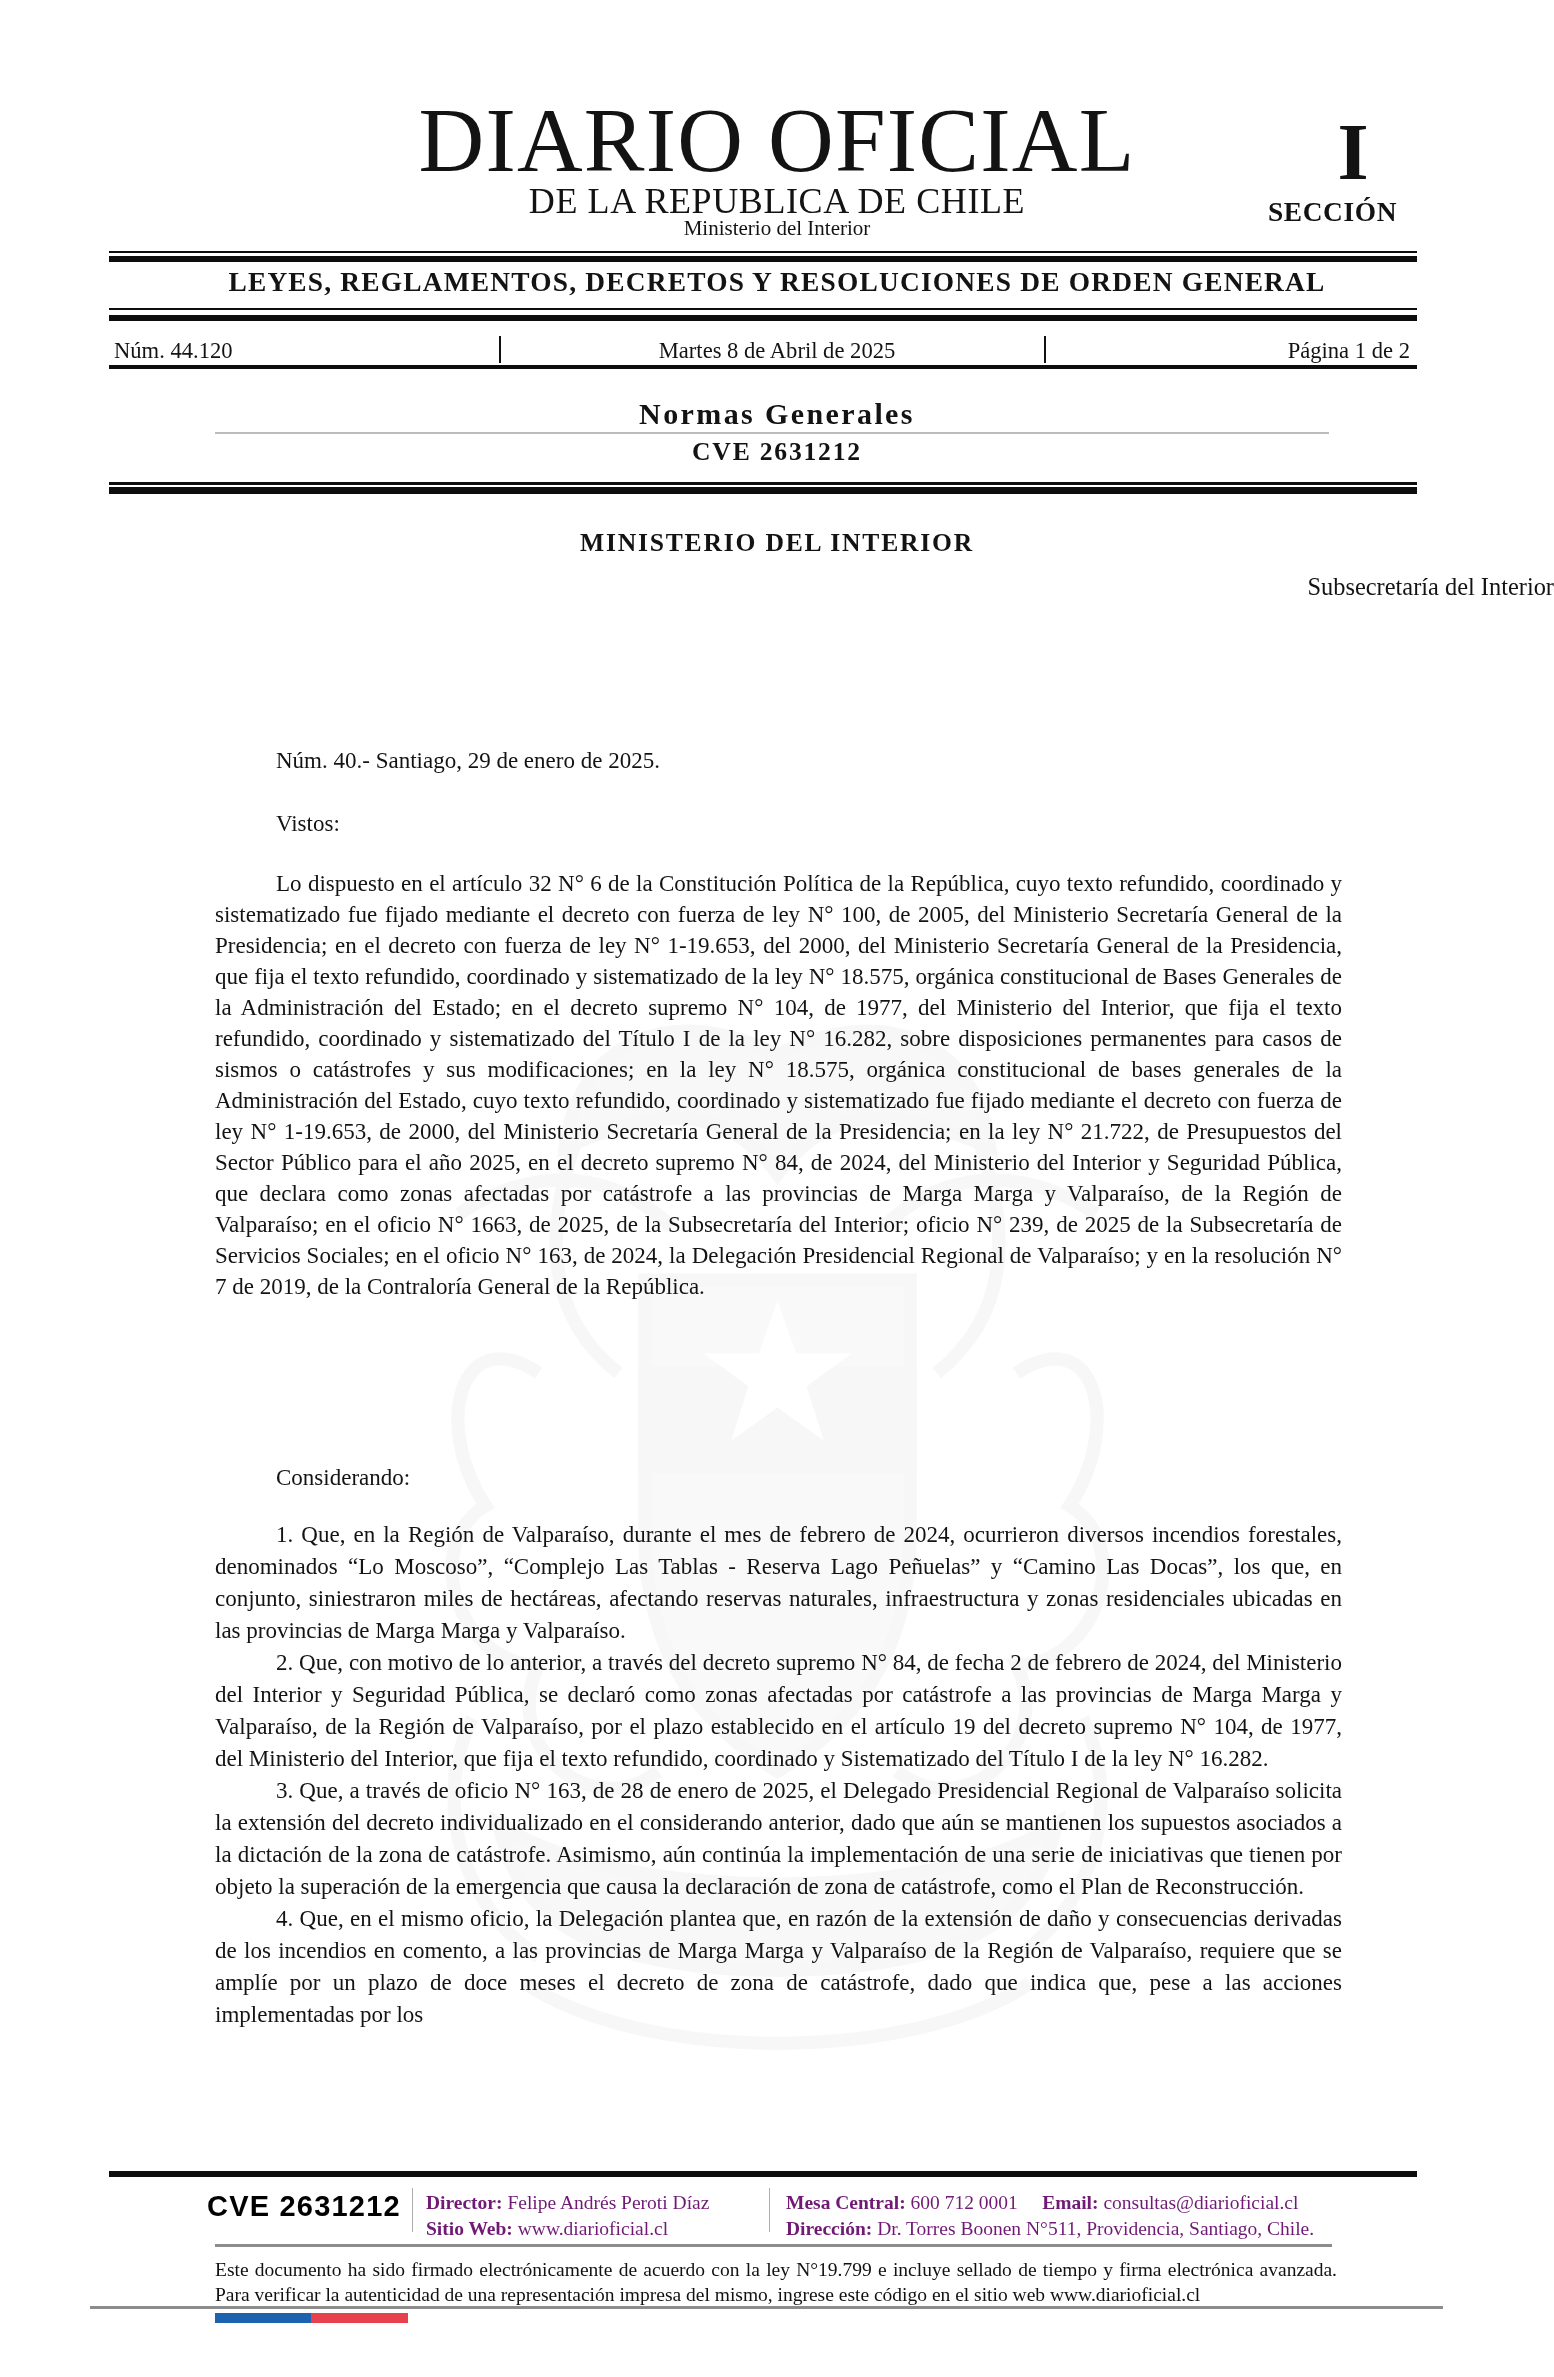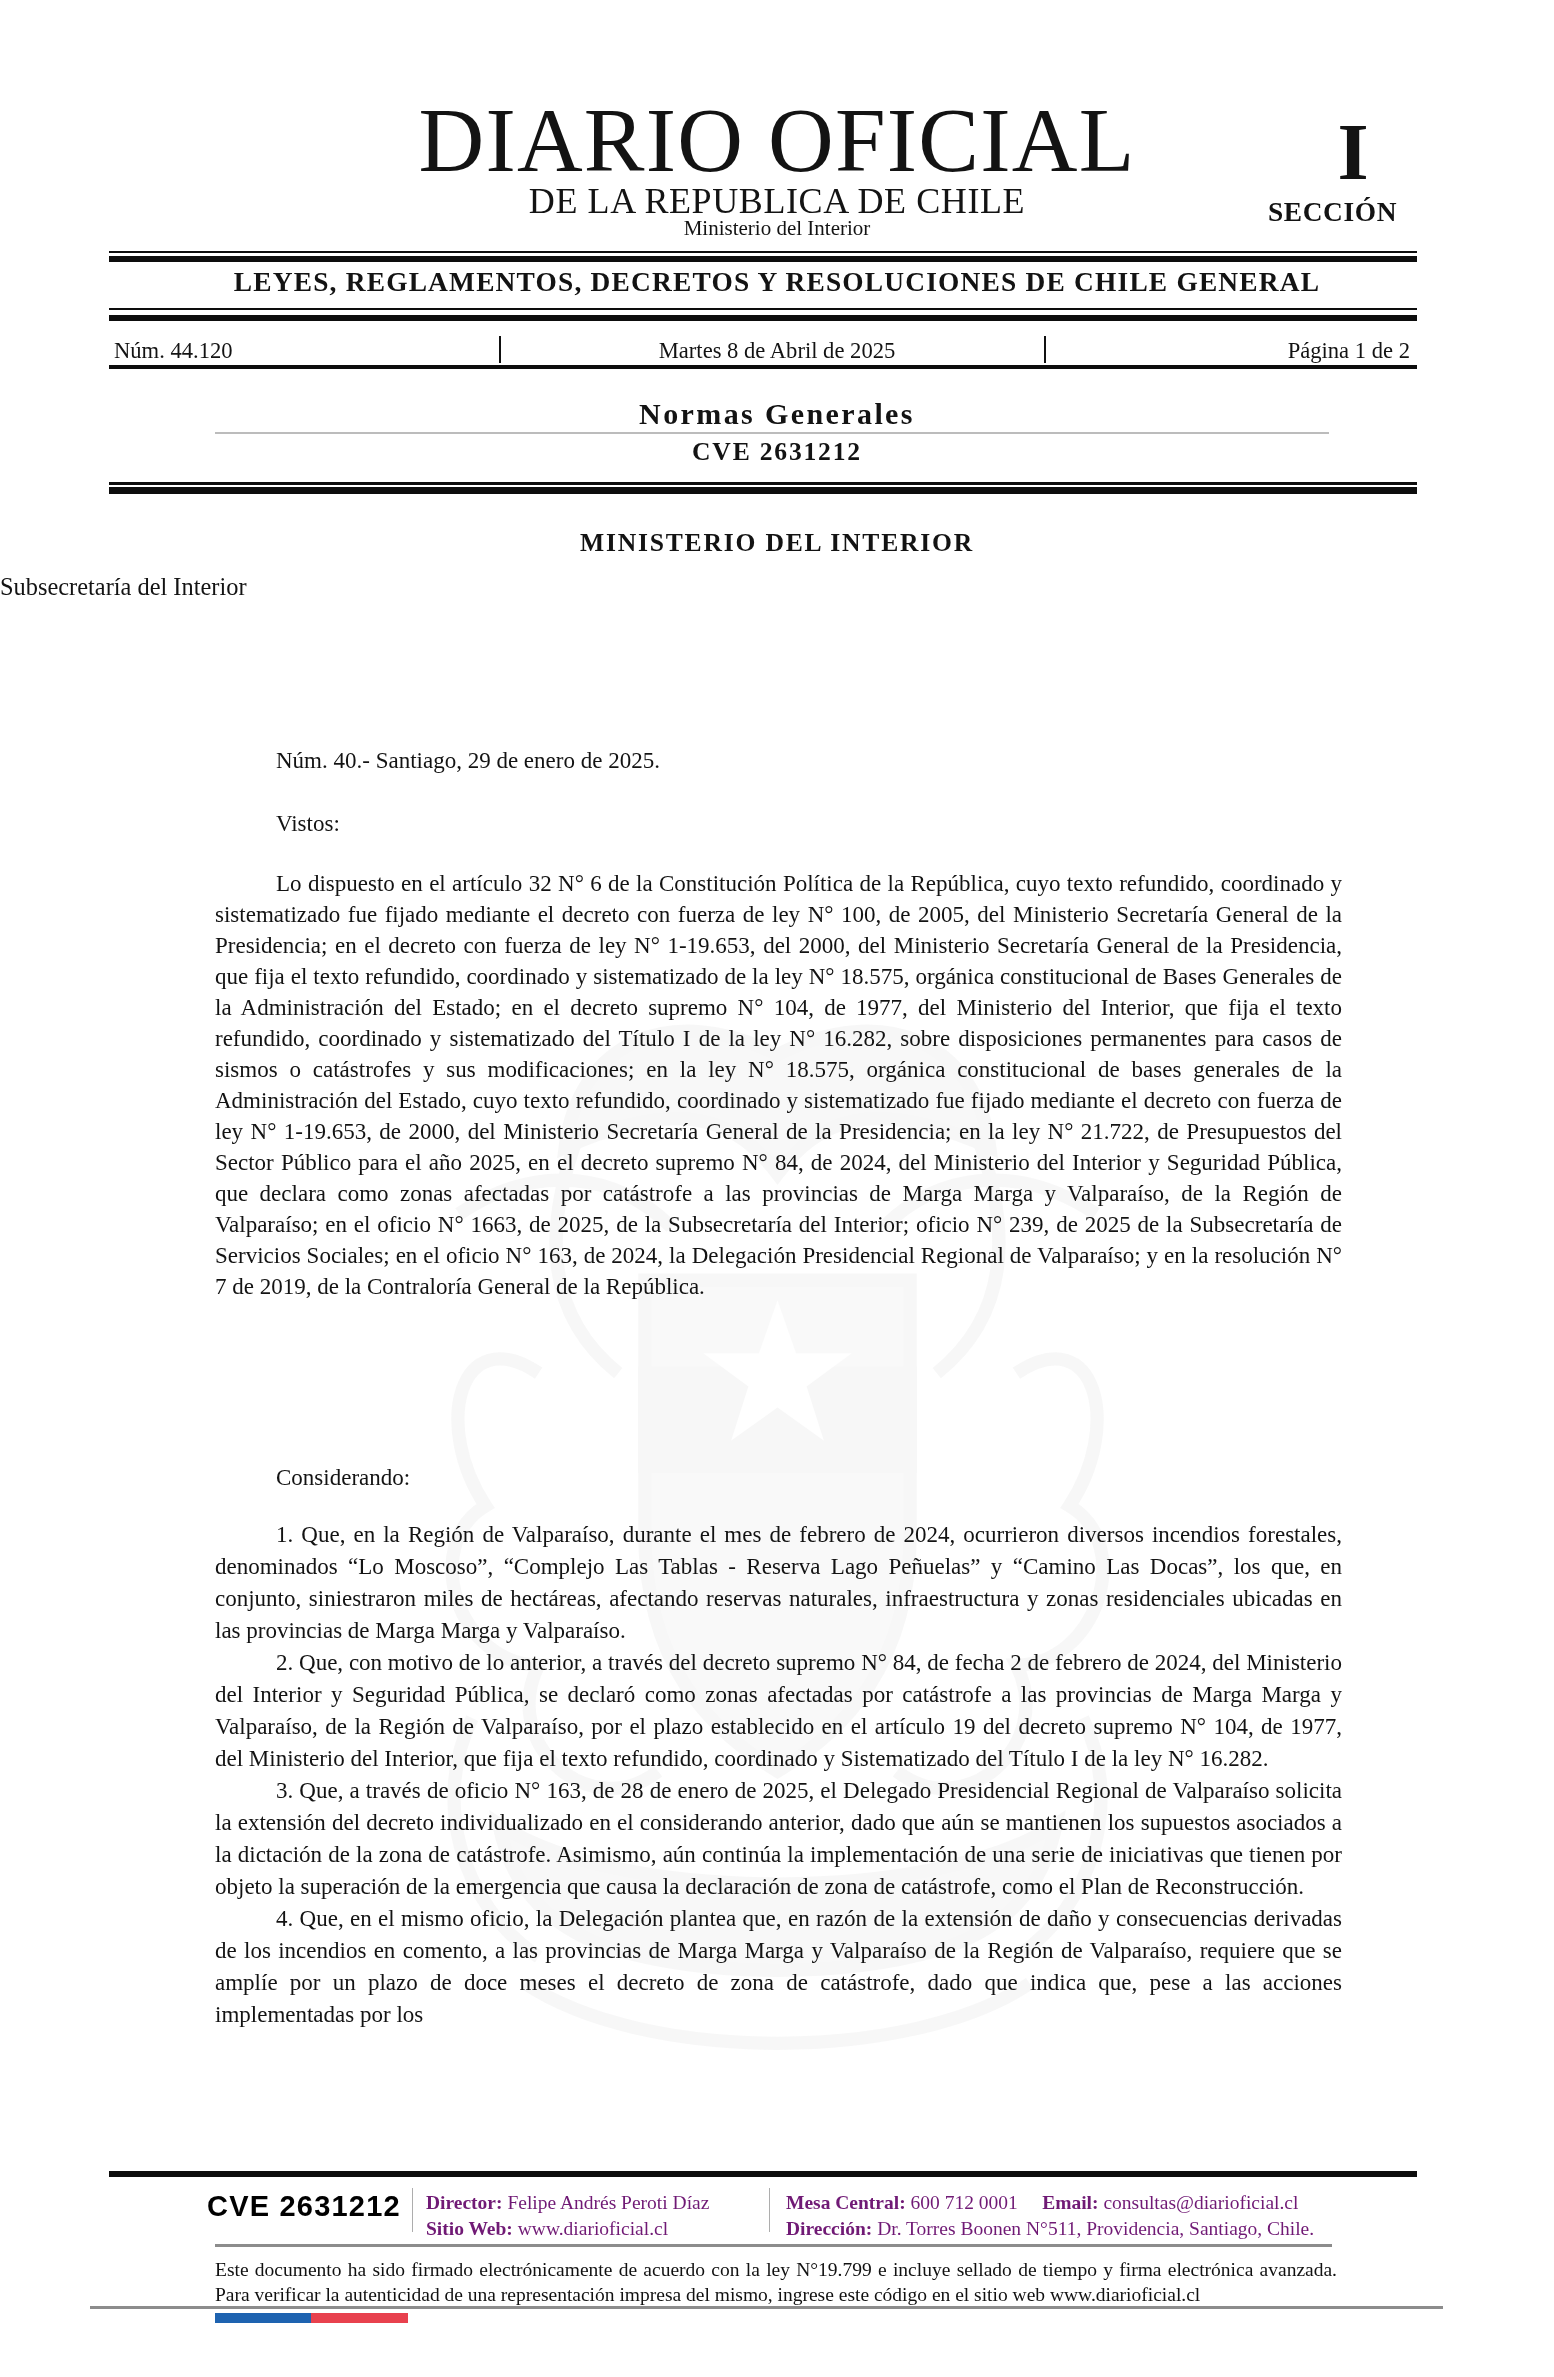--- a/index.html
+++ b/index.html
@@ -23,21 +23,21 @@
   .numrow-cell{top:337px;font-size:22.6px;line-height:28px;}
   .nr-left{left:114px;}
   .nr-right{right:144px;}
   .nr-sep{position:absolute;top:336px;width:1.8px;height:27.4px;background:#111;}
   
   .normas{top:397px;font-size:30px;line-height:1.1;font-weight:bold;letter-spacing:2.4px;}
   .cve-top{top:438px;font-size:25.6px;line-height:1.1;font-weight:bold;letter-spacing:1.8px;}
   
   .doccol{left:215px;width:1127px;}
   .doc-h1{top:528px;font-size:25.6px;line-height:1.15;font-weight:bold;letter-spacing:1.8px;text-align:center;}
-  .doc-h2{top:573px;font-size:24.4px;line-height:1.15;text-align:left;}
+  .doc-h2{top:573px;font-size:24.4px;line-height:1.15;text-align:right;}
   .doc-title{top:611px;font-size:25.6px;line-height:32px;font-weight:bold;letter-spacing:1.2px;text-align:center;}
   .bodytext{font-size:23px;line-height:31px;text-align:justify;}
   .indent{padding-left:61px;}
   .para{text-indent:61px;margin:0;}
   .items p{text-indent:61px;margin:0;line-height:32px;}
   .num-line{top:745px;}
   .vistos-label{top:808px;}
   .vistos-para{top:868px;}
   .consid-label{top:1462px;}
   .items{top:1519px;}
@@ -84,21 +84,21 @@
     <div class="abs ctr m-title">DIARIO OFICIAL</div>
     <div class="abs ctr m-sub">DE LA REPUBLICA DE CHILE</div>
     <div class="abs ctr m-min">Ministerio del Interior</div>
     <div class="abs sec-i">I</div>
     <div class="abs sec-word">SECCIÓN</div>
   </header>
 
   <div class="rule" style="top:251px;height:2.4px;"></div>
   <div class="rule" style="top:256px;height:5.5px;"></div>
 
-  <div class="abs ctr banner">LEYES, REGLAMENTOS, DECRETOS Y RESOLUCIONES DE CHILE GENERAL</div>
+  <div class="abs ctr banner">LEYES, REGLAMENTOS, DECRETOS Y RESOLUCIONES DE ORDEN GENERAL</div>
 
   <div class="rule" style="top:308px;height:2.4px;"></div>
   <div class="rule" style="top:315px;height:5.5px;"></div>
 
   <div>
     <div class="abs numrow-cell nr-left">Núm. 44.120</div>
     <div class="abs ctr numrow-cell">Martes 8 de Abril de 2025</div>
     <div class="abs numrow-cell nr-right">Página 1 de 2</div>
     <div class="nr-sep" style="left:499px;"></div>
     <div class="nr-sep" style="left:1044px;"></div>

